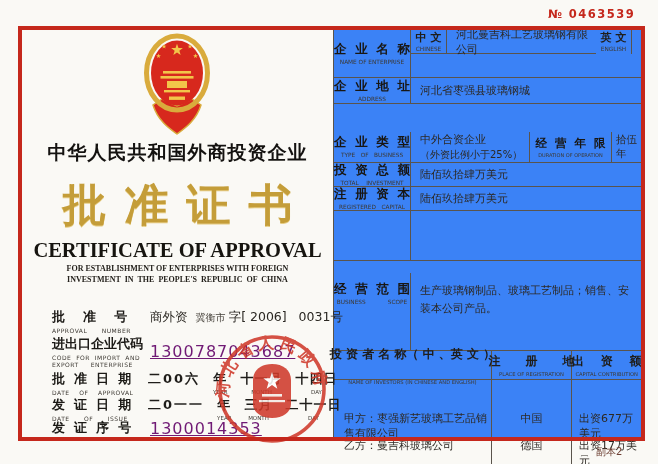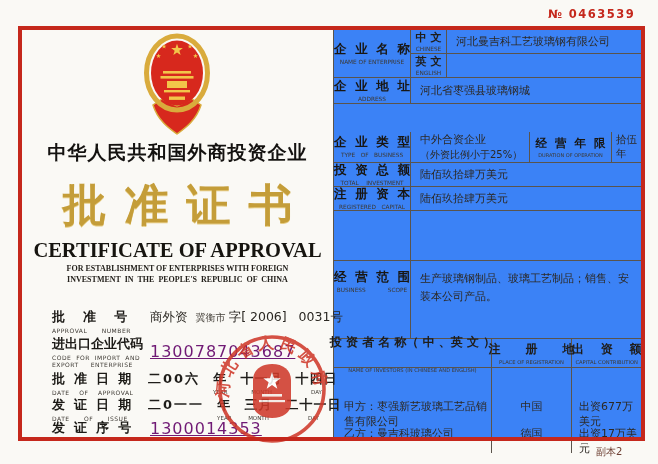--- a/index.html
+++ b/index.html
@@ -186,21 +186,21 @@
     <rect x="44" y="68" width="26" height="2.2" fill="#f4e9e4"></rect>
   </svg>
 
   <div class="tbl">
 
     <div class="trow" style="height:48px;">
       <div class="cell lab rb w-lab">
         <div class="zh">企  业  名  称</div>
         <div class="en">NAME OF ENTERPRISE</div>
       </div>
-      <div style="flex:1; display:flex; flex-direction:column;">
+      <div style="flex:1; display:flex; ">
         <div style="display:flex; height:24px; border-bottom:1px solid #5a544c; box-sizing:border-box;">
           <div class="cell lab rb subcol">
             <div class="sub-zh">中 文</div>
             <div class="en sub-en2">CHINESE</div>
           </div>
           <div class="cell val" style="flex:1;">河北曼吉科工艺玻璃钢有限公司</div>
         </div>
         <div style="display:flex; height:24px;">
           <div class="cell lab rb subcol">
             <div class="sub-zh">英 文</div>
@@ -249,21 +249,21 @@
         <div class="en">REGISTERED   CAPITAL</div>
       </div>
       <div class="cell val" style="flex:1;">陆佰玖拾肆万美元</div>
     </div>
 
     <div class="trow" style="height:50px;">
       <div class="cell rb w-lab"></div>
       <div class="cell" style="flex:1;"></div>
     </div>
 
-    <div class="trow" style="height:78px;">
+    <div class="trow" style="height:78px;margin-top:12px;">
       <div class="cell lab rb w-lab" style="justify-content:flex-start; padding-top:8px;">
         <div class="zh">经  营  范  围</div>
         <div class="en">BUSINESS            SCOPE</div>
       </div>
       <div class="cell val scope-val" style="flex:1;font-family:Liberation Serif, serif;">生产玻璃钢制品、玻璃工艺制品；销售、安装本公司产品。</div>
     </div>
 
     <div class="trow" style="height:29px;">
       <div class="cell inv-head rb" style="width:158px;gap:15px;">
         <div class="zh">投 资 者 名 称（ 中 、英 文 ）</div>

